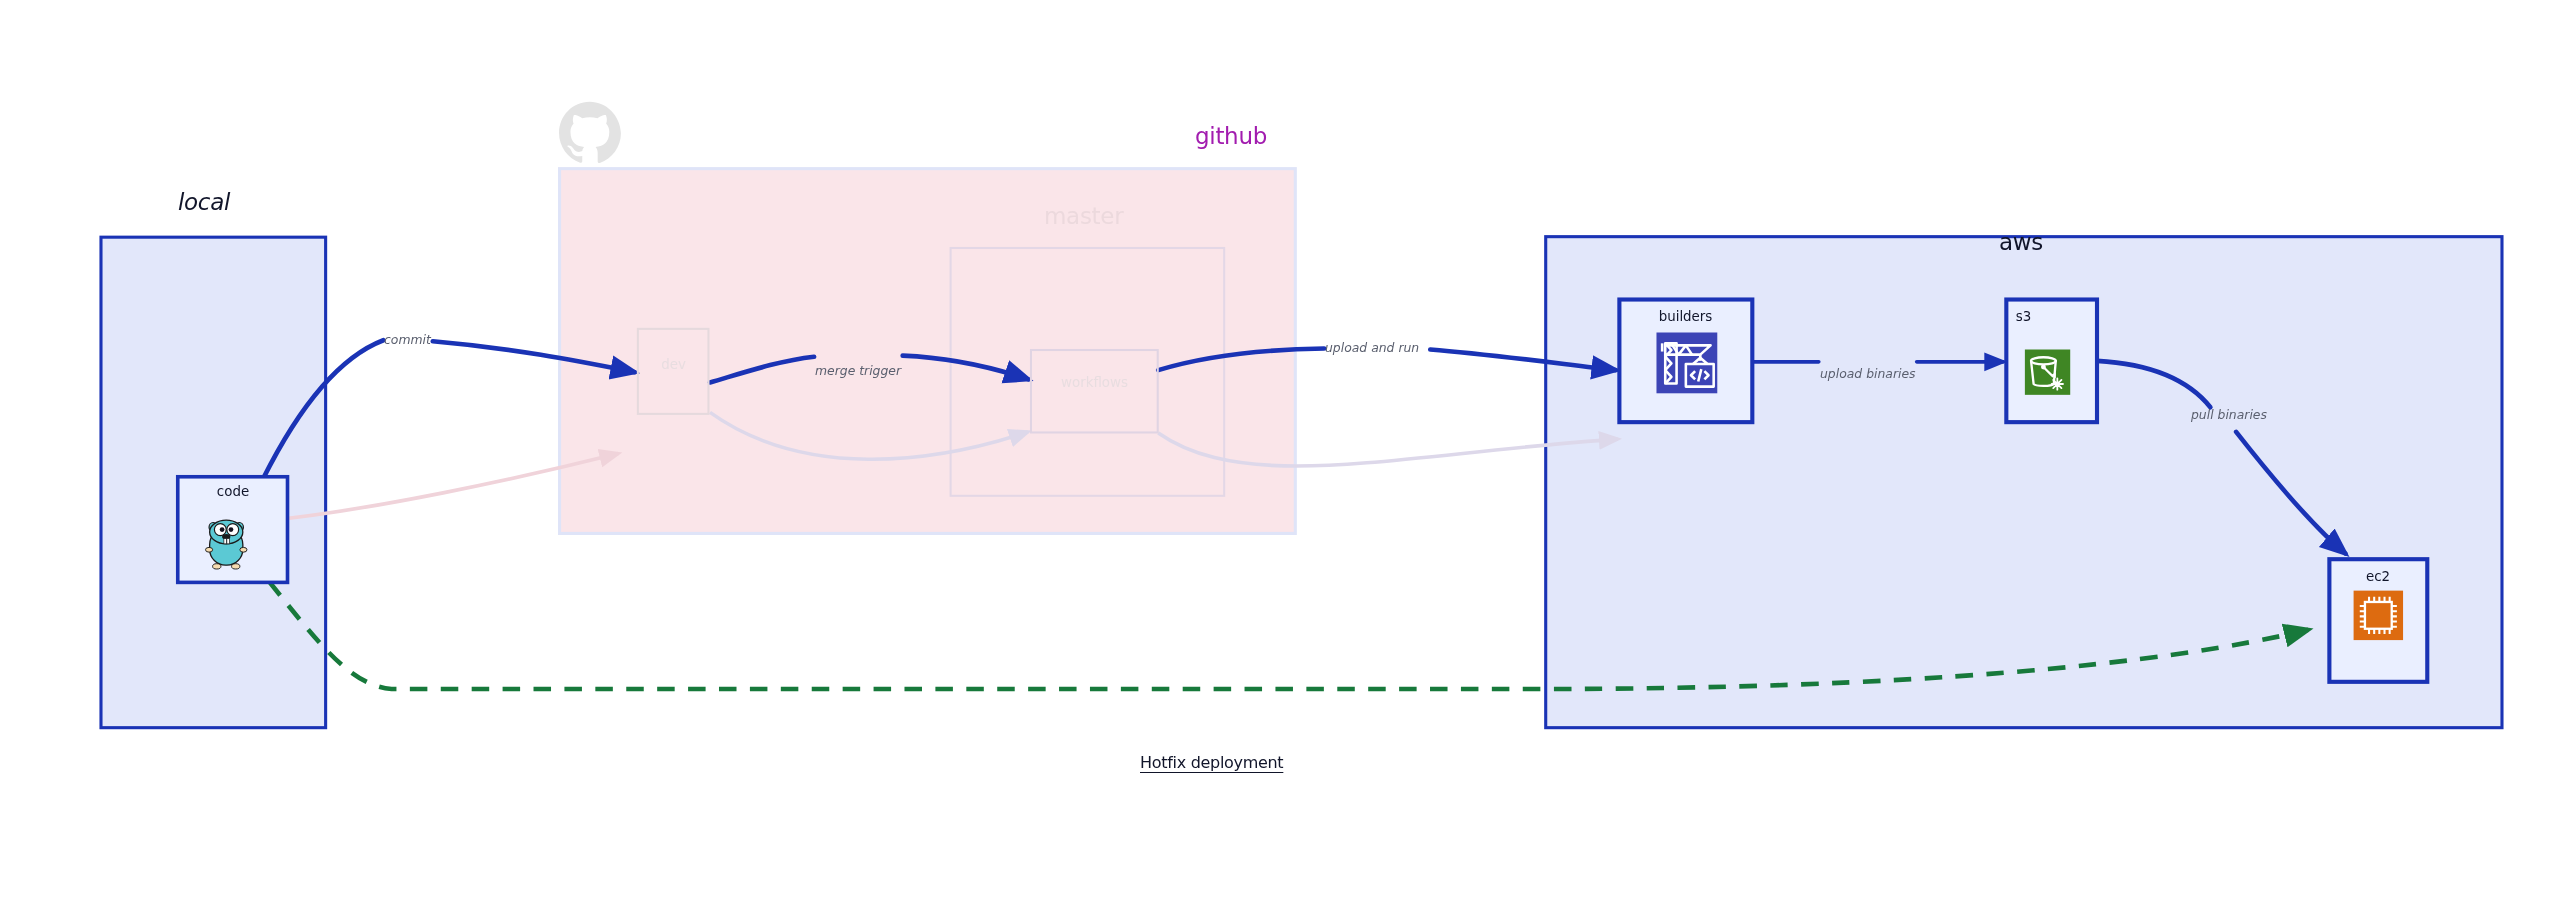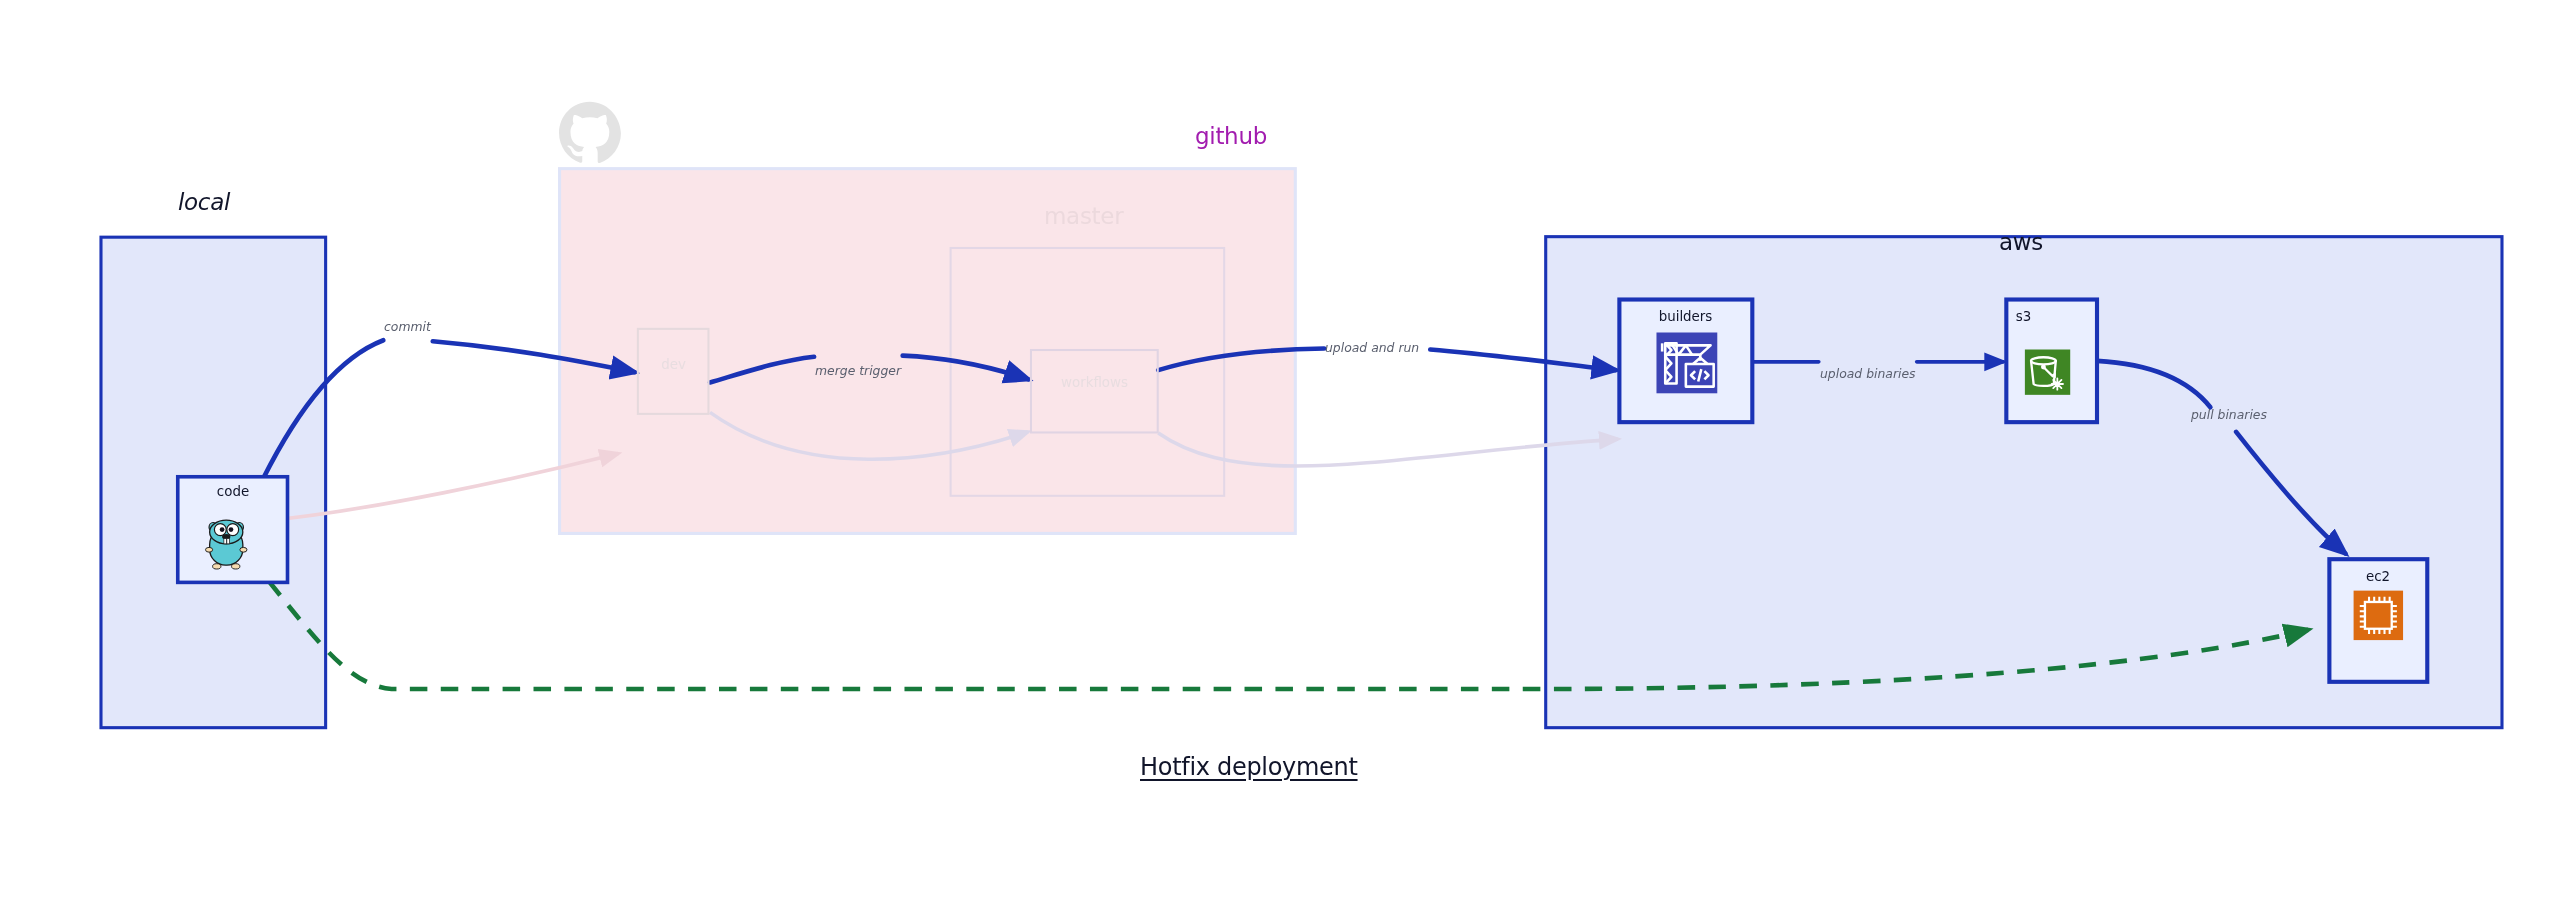--- a/index.html
+++ b/index.html
@@ -48,21 +48,21 @@
     font-family: "DejaVu Sans", sans-serif;
     font-style: italic;
     font-size: 12.4px;
     color: #5a5f6e;
     white-space: nowrap;
     background: transparent;
   }
   .diagram-title {
     position: absolute;
     font-family: "DejaVu Sans", sans-serif;
-    font-size: 24px;
+    font-size: 16px;
     color: #11152a;
     text-decoration: underline;
     text-underline-offset: 4.1px;
     white-space: nowrap;
     letter-spacing: -0.3px;
   }
 </style>
 </head>
 <body>
 
@@ -214,21 +214,21 @@
   <div class="node-label ghost" style="left:638px; top:357px; width:71px;">dev</div>
 
   <div class="node-label ghost" style="left:1031px; top:375px; width:127px;">workflows</div>
 
   <div class="node-label" style="left:1619px; top:309px; width:133px;">builders</div>
 
   <div class="node-label" style="left:1978px; top:309px; width:91px;">s3</div>
 
   <div class="node-label" style="left:2329px; top:569px; width:98px;">ec2</div>
 
-  <div class="edge-label" style="left:384px; top:319px;">commit</div>
+  <div class="edge-label" style="left:384px; top:332px;">commit</div>
 
   <div class="edge-label" style="left:815px; top:347px;margin-top:16px;">merge trigger</div>
 
   <div class="edge-label" style="left:1325px; top:340px;">upload and run</div>
 
   <div class="edge-label" style="left:1820px; top:366px;">upload binaries</div>
 
   <div class="edge-label" style="left:2191px; top:407px;">pull binaries</div>
 
   <div class="diagram-title" style="left:1140px; top:753px;">Hotfix deployment</div>

